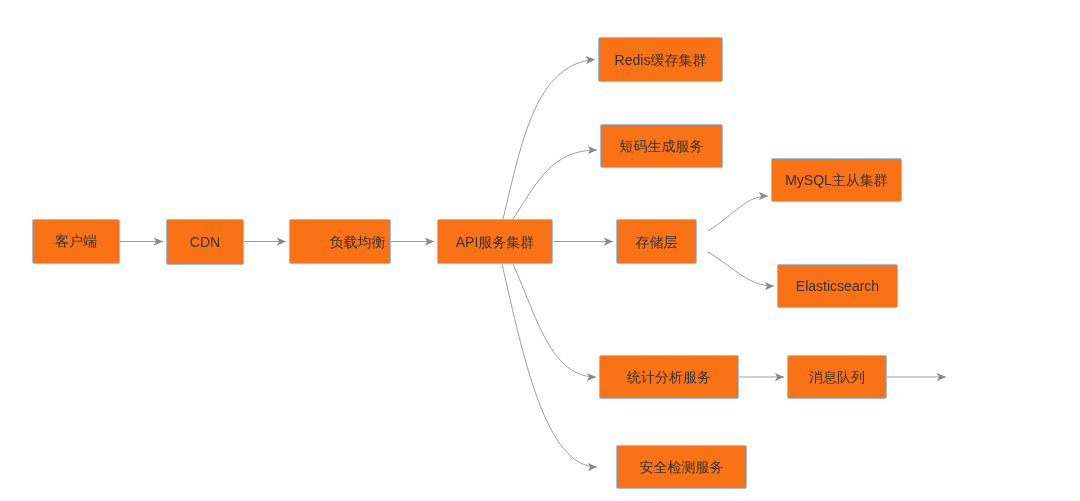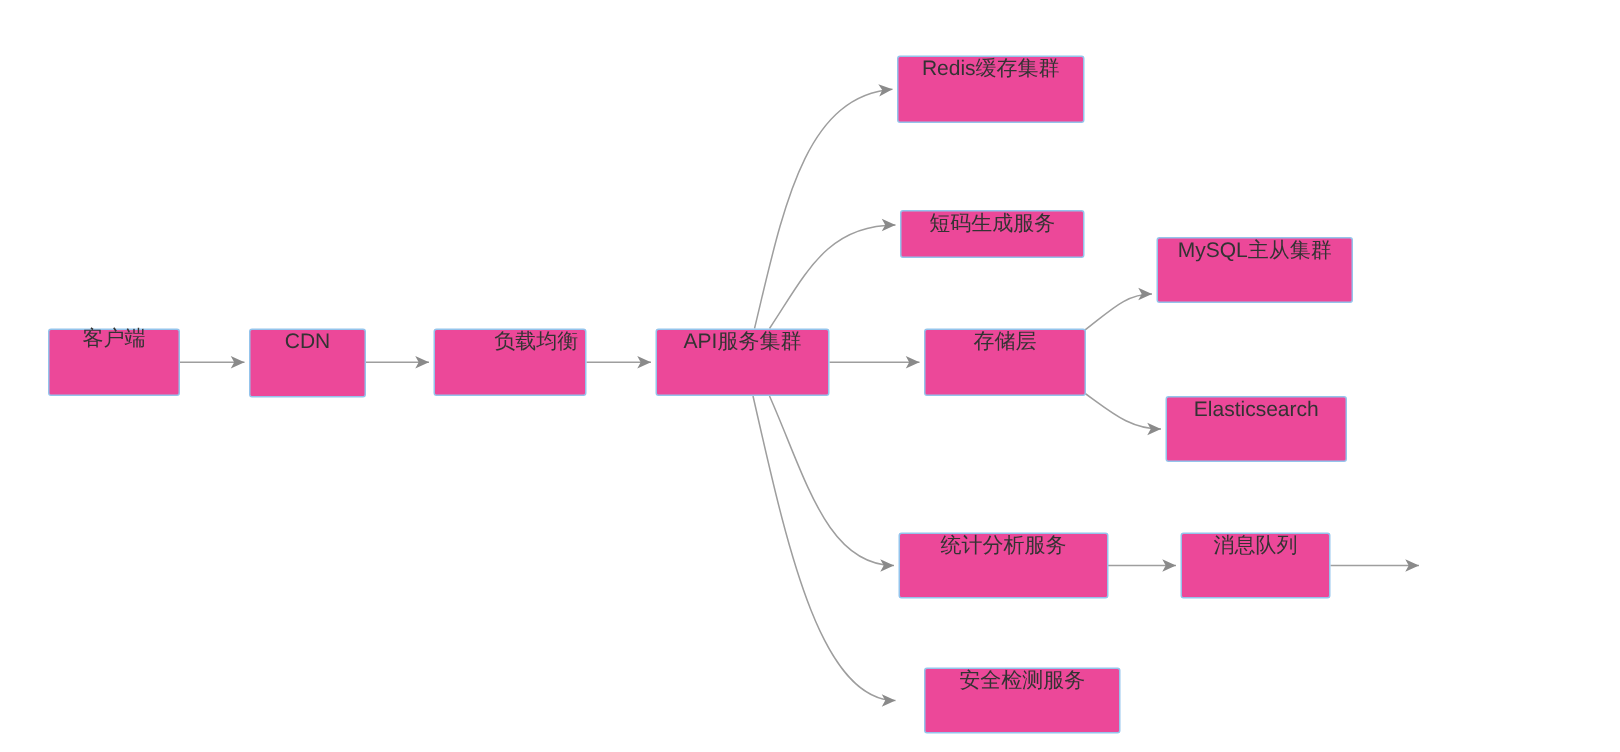--- a/index.html
+++ b/index.html
@@ -23,25 +23,25 @@
     height: 501px;
   }
   #edge-layer path.edge {
     fill: none;
     stroke: #9e9e9e;
     stroke-width: 1;
   }
   .node {
     position: absolute;
     box-sizing: border-box;
-    background: #ec4899;
+    background: #f97316;
     border: 1px solid #94c4ec;
     border-radius: 2px;
     display: flex;
-    align-items: flex-start;
+    align-items: center;
     justify-content: center;
   }
   .node-label {
     font-size: 14px;
     color: #333333;
     white-space: nowrap;
     line-height: 1;
   }
 </style>
 </head>
@@ -83,25 +83,25 @@
   </div>
 
   <div class="node" style="left:437px; top:219px; width:116px; height:45px;">
     <span class="node-label">API服务集群</span>
   </div>
 
   <div class="node" style="left:598px; top:37px;  width:125px; height:45px;">
     <span class="node-label">Redis缓存集群</span>
   </div>
 
-  <div class="node" style="left:600px; top:140px; width:123px; height:32px;">
+  <div class="node" style="left:600px; top:124px; width:123px; height:44px;">
     <span class="node-label">短码生成服务</span>
   </div>
 
-  <div class="node" style="left:616px; top:219px; width:108px;  height:45px;">
+  <div class="node" style="left:616px; top:219px; width:81px;  height:45px;">
     <span class="node-label">存储层</span>
   </div>
 
   <div class="node" style="left:599px; top:355px; width:140px; height:44px;">
     <span class="node-label">统计分析服务</span>
   </div>
 
   <div class="node" style="left:616px; top:445px; width:131px; height:44px;">
     <span class="node-label">安全检测服务</span>
   </div>

